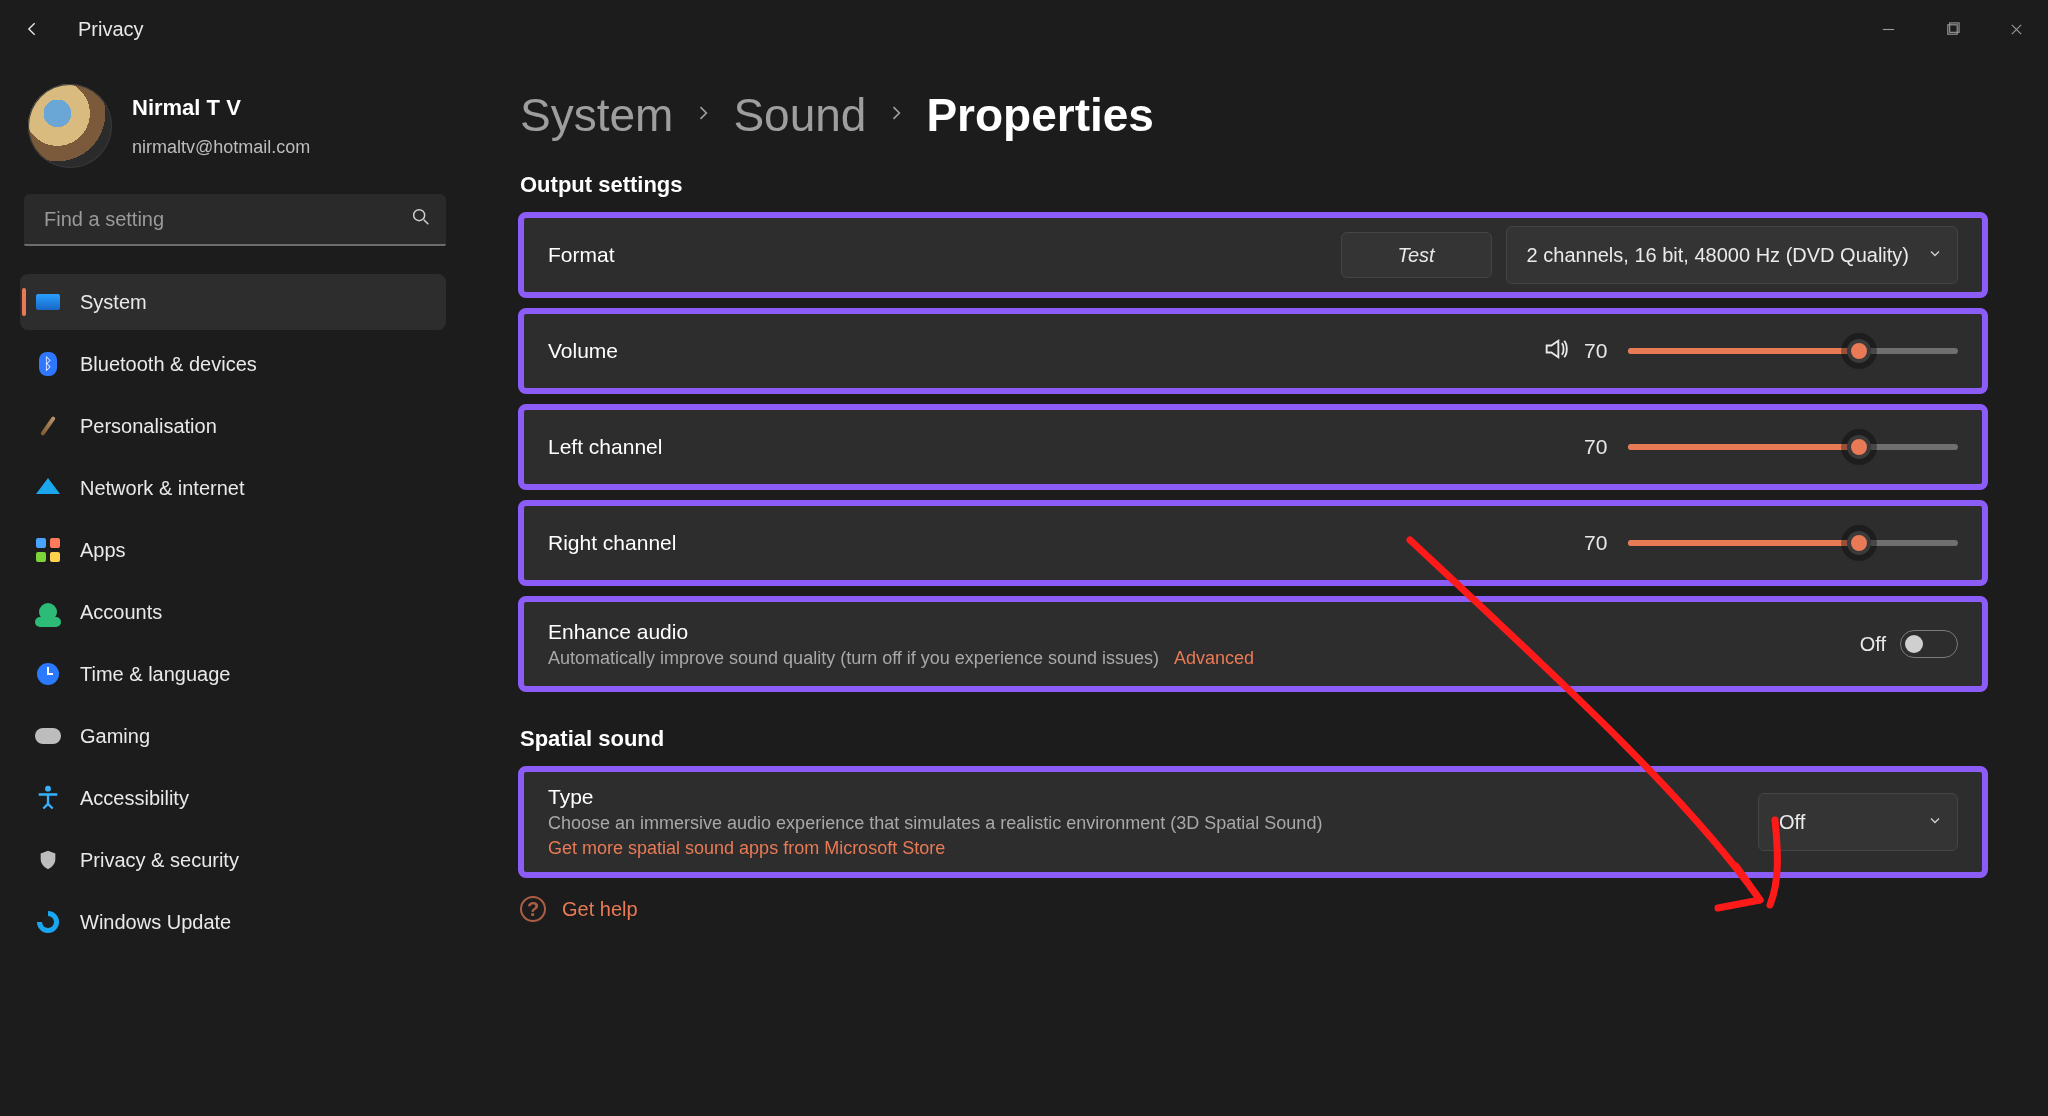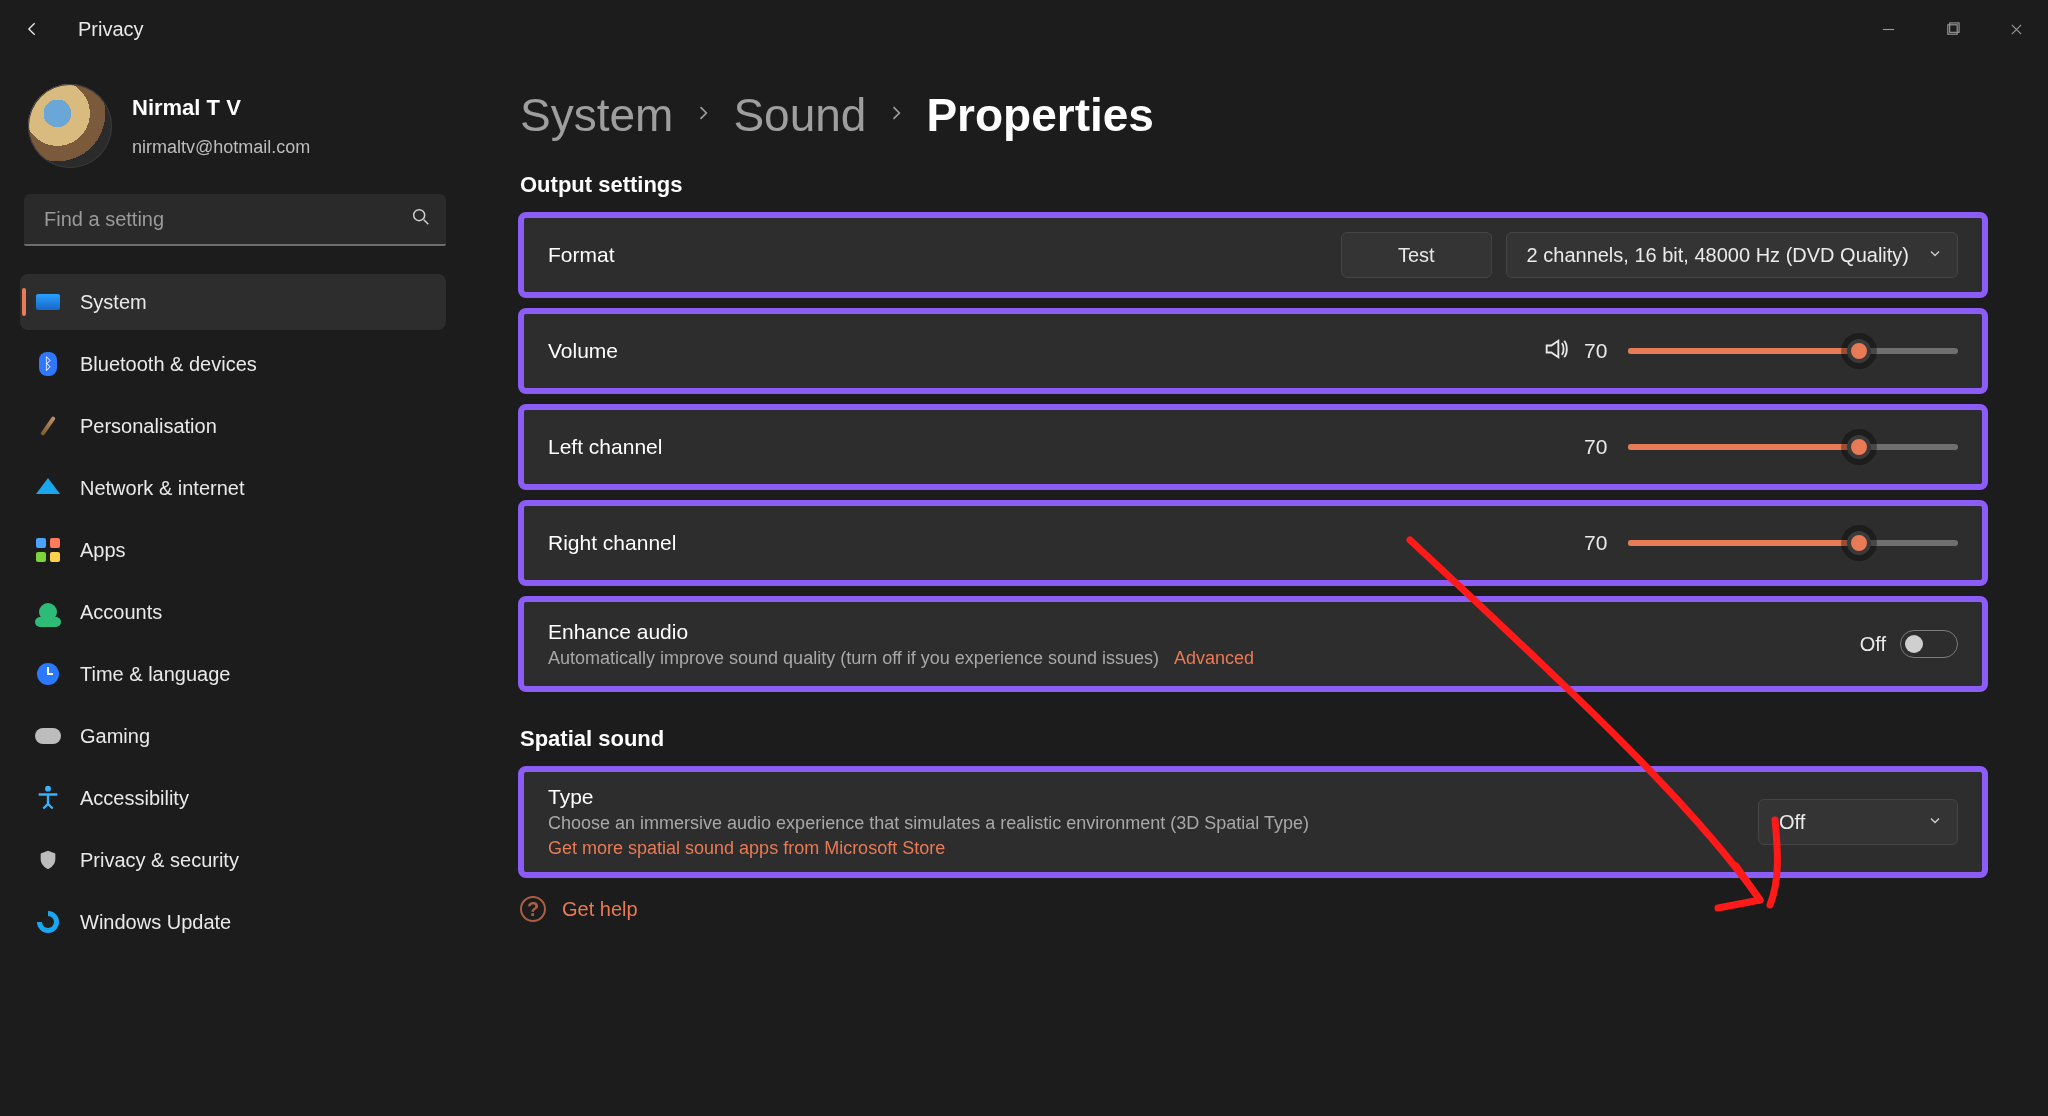--- a/index.html
+++ b/index.html
@@ -117,24 +117,24 @@
   .card{
     background:var(--card);border-radius:8px;padding:0 24px;display:flex;align-items:center;justify-content:space-between;min-height:86px;margin-bottom:10px;
     border:6px solid #8b5cf6;
   }
   .card .label{font-size:21px}
   .card .sub{font-size:18px;color:#a8a8a8;margin-top:4px}
   .card .sub .link{color:var(--accent);cursor:pointer}
   .card .right{display:flex;align-items:center;gap:14px}
 
   .btn{
-    background:#343434;border:1px solid #454545;color:#e8e8e8;border-radius:6px;height:46px;padding:0 56px;font-size:20px;display:flex;align-items:center;justify-content:center;
+    background:#343434;border:1px solid #454545;color:#e8e8e8;border-radius:6px;height:46px;padding:0 56px;font-size:20px;display:flex;align-items:center;justify-content:center;font-style:italic;
   }
   .select{
-    background:#343434;border:1px solid #454545;border-radius:6px;height:46px;padding:0 48px 0 20px;font-size:20px;display:flex;align-items:center;gap:12px;position:relative;color:#eaeaea;
+    background:#343434;border:1px solid #454545;border-radius:6px;height:58px;padding:0 48px 0 20px;font-size:20px;display:flex;align-items:center;gap:12px;position:relative;color:#eaeaea;
   }
   .select .caret{position:absolute;right:14px;top:50%;transform:translateY(-50%)}
   .select .caret svg{width:16px;height:16px;stroke:#cfcfcf;fill:none;stroke-width:2}
 
   
   .slider-wrap{display:flex;align-items:center;gap:18px}
   .vol-ico svg{width:28px;height:28px;stroke:#e8e8e8;fill:none;stroke-width:1.6}
   .slider-val{font-size:21px;min-width:30px;color:#e8e8e8}
   .track{
     width:330px;height:6px;border-radius:3px;background:var(--slider-track);position:relative;
@@ -384,21 +384,21 @@
           <div class="knob"></div>
         </div>
       </div>
     </div>
 
     <div class="section-title" style="margin-top:34px">Spatial sound</div>
 
     <div class="card" style="min-height:112px">
       <div>
         <div class="label">Type</div>
-        <div class="sub">Choose an immersive audio experience that simulates a realistic environment (3D Spatial Type)</div>
+        <div class="sub">Choose an immersive audio experience that simulates a realistic environment (3D Spatial Sound)</div>
         <a class="store-link">Get more spatial sound apps from Microsoft Store</a>
       </div>
       <div class="right">
         <div class="select" style="min-width:200px">
           <span>Off</span>
           <span class="caret"><svg viewBox="0 0 24 24">
                 <path d="M6 9l6 6 6-6"></path>
               </svg></span>
         </div>
       </div>

